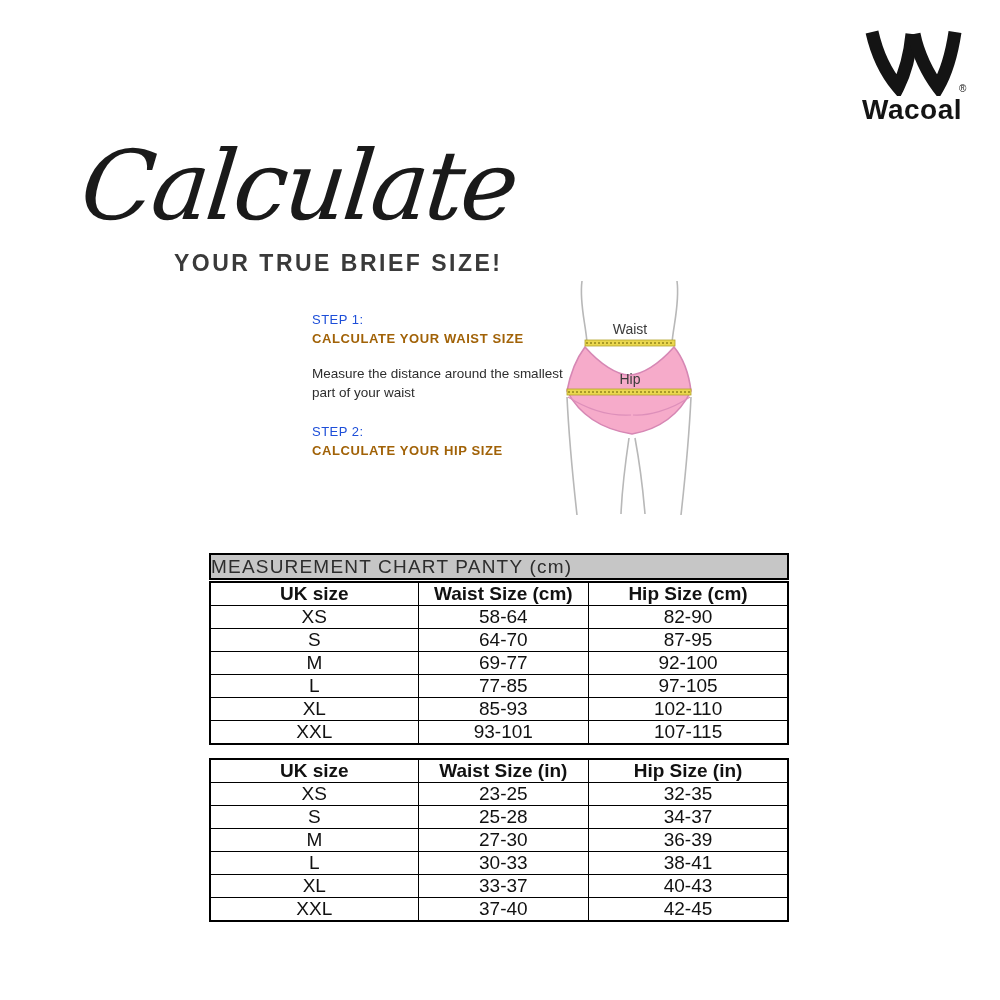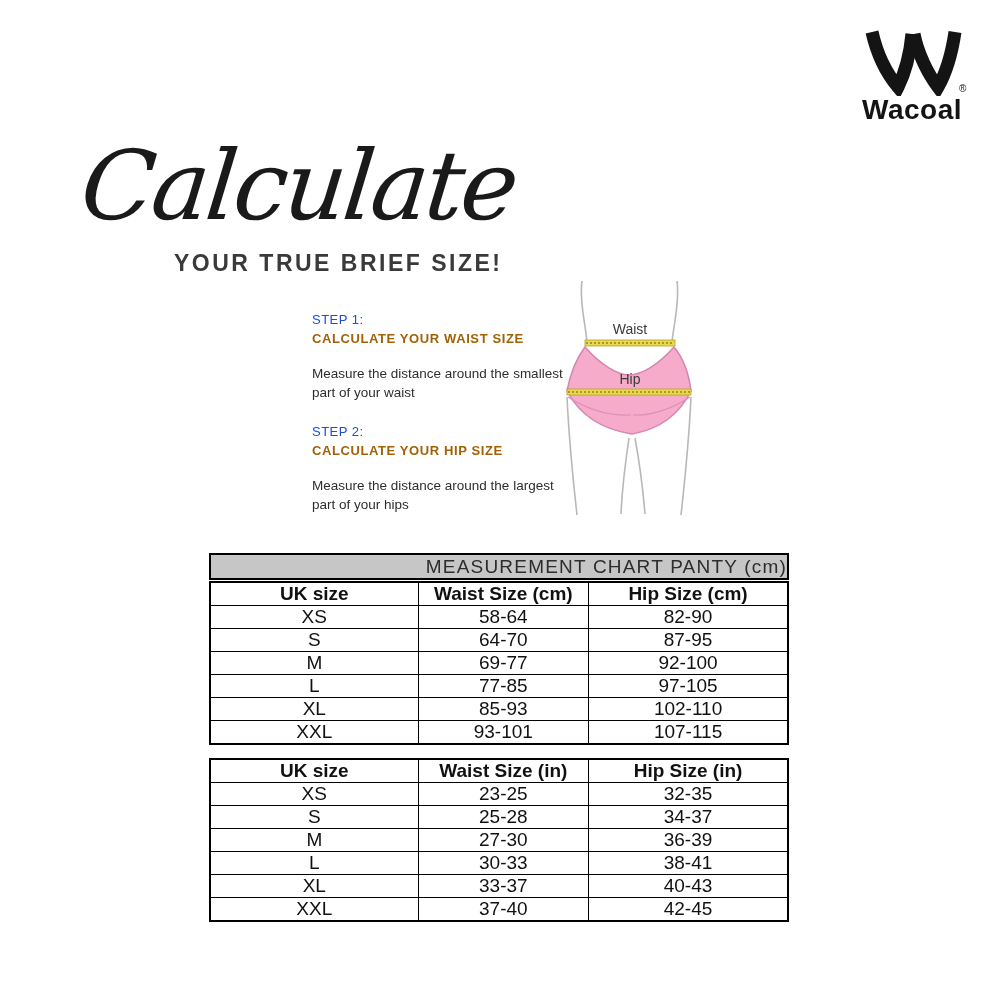--- a/index.html
+++ b/index.html
@@ -41,21 +41,21 @@
   .step-body{font-size:13.5px;line-height:1.4;color:#2e2e2e;}
   
   .figure{position:absolute;left:545px;top:263px;width:215px;height:258px;}
   .figure text{font-family:"Liberation Sans",sans-serif;font-size:14px;fill:#3b3b3b;font-weight:500;}
   
   .size-table{position:absolute;left:209px;width:580px;}
   .size-table.cm{top:553px;}
   .size-table.in{top:757px;}
   .t-title{
     box-sizing:border-box;border:2px solid #000;background:#c6c6c6;
-    text-align:right;font-size:19px;letter-spacing:1.2px;color:#2d2d2d;
+    text-align:left;font-size:19px;letter-spacing:1.2px;color:#2d2d2d;
     height:27px;line-height:24px;font-weight:400;
   }
   .size-table table{
     border-collapse:collapse;width:100%;margin-top:1px;
     border:2px solid #000;table-layout:fixed;
   }
   .size-table th,.size-table td{
     border:1px solid #000;text-align:center;padding:0;
     font-size:19px;height:19px;color:#111;
   }
@@ -83,21 +83,20 @@
 
   <div class="steps">
     <div class="step">
       <div class="step-label">STEP 1:</div>
       <div class="step-heading">CALCULATE YOUR WAIST SIZE</div>
       <div class="step-body">Measure the distance around the smallest part of your waist</div>
     </div>
     <div class="step">
       <div class="step-label">STEP 2:</div>
       <div class="step-heading">CALCULATE YOUR HIP SIZE</div>
-      <div class="step-body">Measure the distance around the largest part of your hips</div>
     </div>
   </div>
 
   <svg class="figure" viewBox="0 0 215 258">
 
     <g fill="none" stroke="#b8b8b8" stroke-width="1.6">
       <path d="M37,18 C34,40 41,62 42,80"></path>
       <path d="M132,18 C135,40 128,64 127,80"></path>
 
       <path d="M22,134 C24,176 28,216 32,252"></path>

